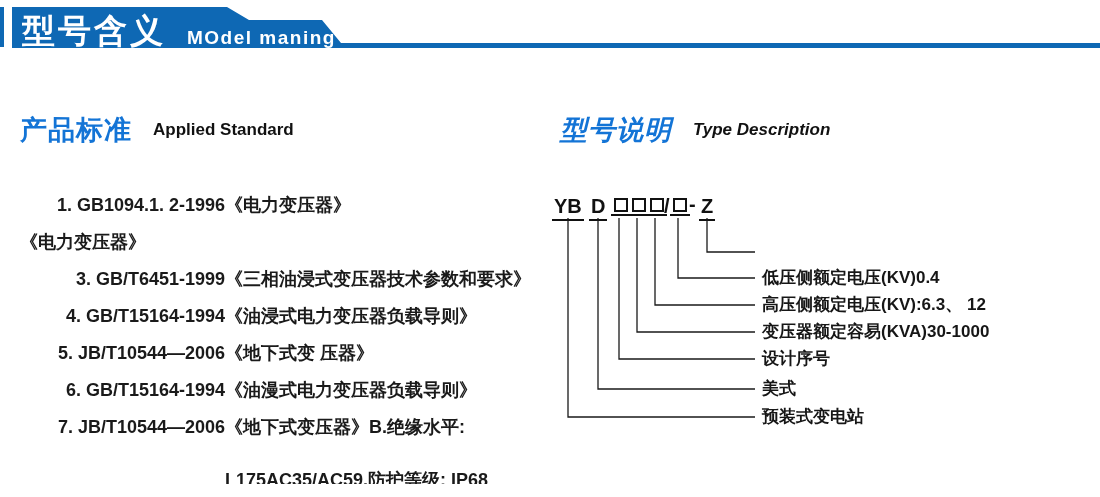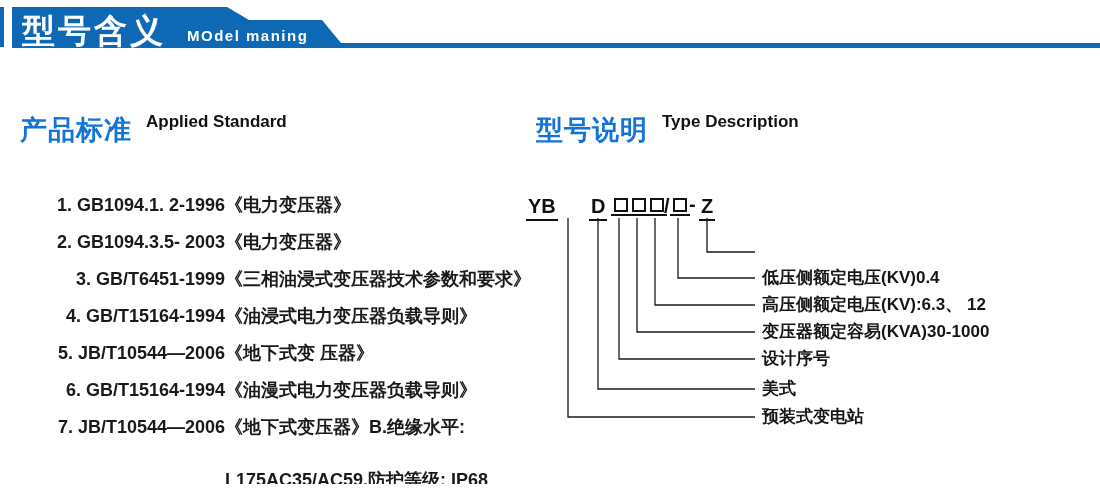--- a/index.html
+++ b/index.html
@@ -10,28 +10,28 @@
   
   #accent-bar{position:absolute;left:0;top:7px;width:4px;height:40px;background:#0e68b4;}
   #banner{
     position:absolute;left:0;top:7px;width:1100px;height:41px;background:#0e68b4;
     clip-path:polygon(12px 0,227px 0,249px 13px,322px 13px,341px 36px,1100px 36px,1100px 41px,12px 41px);
   }
   #banner-title-zh{
     position:absolute;left:22px;top:9px;font-size:33px;font-weight:bold;color:#fff;letter-spacing:3px;white-space:nowrap;
   }
   #banner-title-en{
-    position:absolute;left:187px;top:27px;font-size:15px;font-weight:600;color:#fff;letter-spacing:1.5px;white-space:nowrap;
+    position:absolute;left:187px;top:27px;font-size:19px;font-weight:600;color:#fff;letter-spacing:1.5px;white-space:nowrap;
   }
   
-  .sec-header{position:absolute;display:flex;align-items:flex-start;gap:14px;white-space:nowrap;}
+  .sec-header{position:absolute;display:flex;align-items:center;gap:21px;white-space:nowrap;}
   .sec-title-zh{font-size:27px;font-weight:bold;color:#1374d6;letter-spacing:1px;}
   .sec-title-en{font-size:17px;font-weight:600;color:#111;}
   #standards-header{left:20px;top:112px;}
-  #model-header{left:536px;top:112px;}
+  #model-header{left:560px;top:112px;font-style:italic;}
   
   #standards-list{position:absolute;left:20px;top:187px;width:530px;}
   .std-row{display:flex;height:37px;line-height:37px;font-size:18px;font-weight:600;white-space:nowrap;}
   .std-code{width:205px;flex:0 0 205px;text-align:right;}
   .std-cont{height:24px;line-height:24px;margin-top:22px;}
   
   .code-seg{position:absolute;top:195px;font-size:20px;font-weight:bold;color:#111;white-space:nowrap;}
   .code-underline{border-bottom:2px solid #111;padding:0 2px 2px 2px;}
   .code-boxwrap{display:flex;justify-content:center;width:16px;}
   .mbox{display:inline-block;width:10px;height:10px;border:2px solid #111;margin-top:3px;}
@@ -60,21 +60,20 @@
     <span class="sec-title-zh">型号说明</span>
     <span class="sec-title-en">Type Description</span>
   </div>
 
   <div id="standards-list">
     <div class="std-row">
       <span class="std-code">1. GB1094.1. 2-1996</span>
       <span class="std-title">《电力变压器》</span>
     </div>
     <div class="std-row">
-      <span class="std-code">2. GB1094.3.5- 2003</span>
       <span class="std-title">《电力变压器》</span>
     </div>
     <div class="std-row">
       <span class="std-code">3. GB/T6451-1999</span>
       <span class="std-title">《三相油浸式变压器技术参数和要求》</span>
     </div>
     <div class="std-row">
       <span class="std-code">4. GB/T15164-1994</span>
       <span class="std-title">《油浸式电力变压器负载导则》</span>
     </div>
@@ -89,21 +88,21 @@
     <div class="std-row">
       <span class="std-code">7. JB/T10544—2006</span>
       <span class="std-title">《地下式变压器》B.绝缘水平:</span>
     </div>
     <div class="std-row std-cont">
       <span class="std-code"></span>
       <span class="std-title">L175AC35/AC59.防护等级: IP68</span>
     </div>
   </div>
 
-  <span class="code-seg" style="left:526px;"><span class="code-underline">YB</span></span>
+  <span class="code-seg" style="left:552px;"><span class="code-underline">YB</span></span>
   <span class="code-seg" style="left:589px;"><span class="code-underline">D</span></span>
   <span class="code-seg code-boxwrap code-underline" style="left:611px;">
       <span class="mbox"></span>
     </span>
   <span class="code-seg code-boxwrap code-underline" style="left:629px;">
       <span class="mbox"></span>
     </span>
   <span class="code-seg code-boxwrap code-underline" style="left:647px;">
       <span class="mbox"></span>
     </span>

